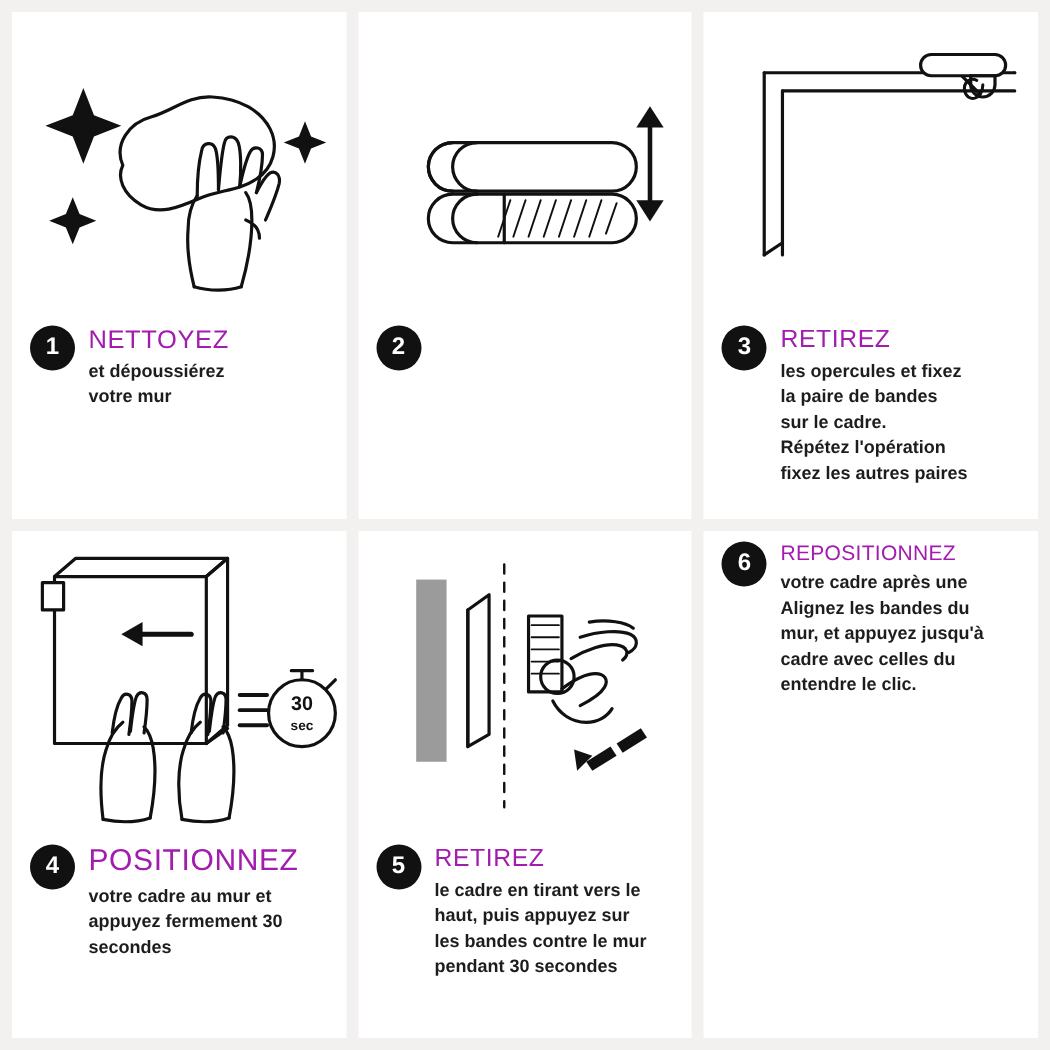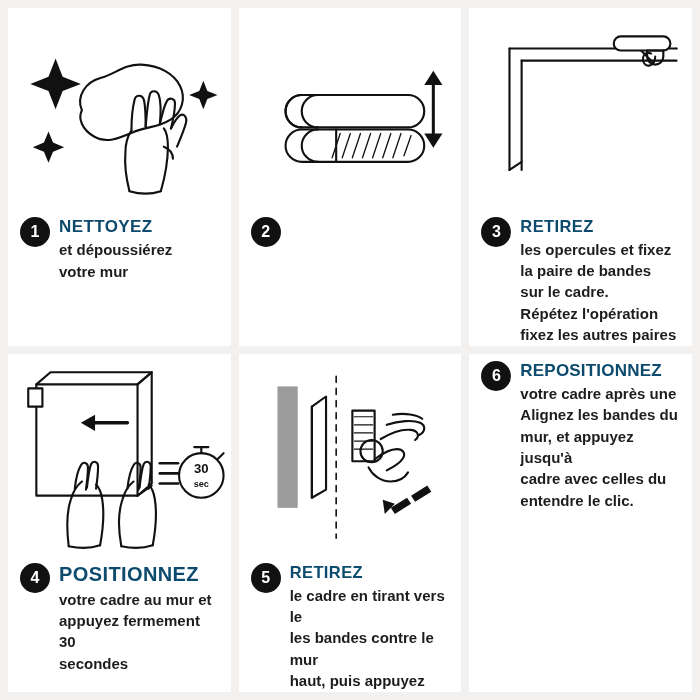--- a/index.html
+++ b/index.html
@@ -64,36 +64,36 @@
     margin-right: 9px;
     margin-top: 1px;
     font-family: "Liberation Sans", sans-serif;
   }
   .txt {
     flex: 1 1 auto;
     min-width: 0;
   }
   .title {
     font-size: 16.5px;
-    font-weight: bold;
+    font-weight: normal;
     letter-spacing: 0.4px;
-    color: #0c4a6e;
+    color: #a21caf;
     line-height: 1.12;
     text-transform: uppercase;
     margin: 1px 0 3px 0;
   }
   .desc {
-    font-size: 15px;
+    font-size: 12px;
     line-height: 1.42;
     color: #1d1d1d;
     font-weight: bold;
   }
   .desc span { display: block; }
   
-  .panel-6 .title { font-size: 17px; letter-spacing: 0.2px; }
+  .panel-6 .title { font-size: 14px; letter-spacing: 0.2px; }
   .panel-4 .title { font-size: 20px; }
   .panel-1 .title { font-size: 17px; }
 </style>
 </head>
 <body>
 
 <div id="sheet">
 
   <div class="panel panel-1">
     <div class="art">
@@ -285,22 +285,22 @@
           <path d="M144 158 l-2 -14 l12 4 z"></path>
         </g>
       </svg>
     </div>
     <div class="caption">
       <div class="badge">5</div>
       <div class="txt">
         <div class="title">RETIREZ</div>
         <div class="desc">
           <span>le cadre en tirant vers le</span>
+          <span>haut, puis appuyez sur</span>
           <span>les bandes contre le mur</span>
-          <span>haut, puis appuyez sur</span>
           <span>pendant 30 secondes</span>
         </div>
       </div>
     </div>
   </div>
 
   <div class="panel panel-6">
     <div class="caption">
       <div class="badge">6</div>
       <div class="txt">

